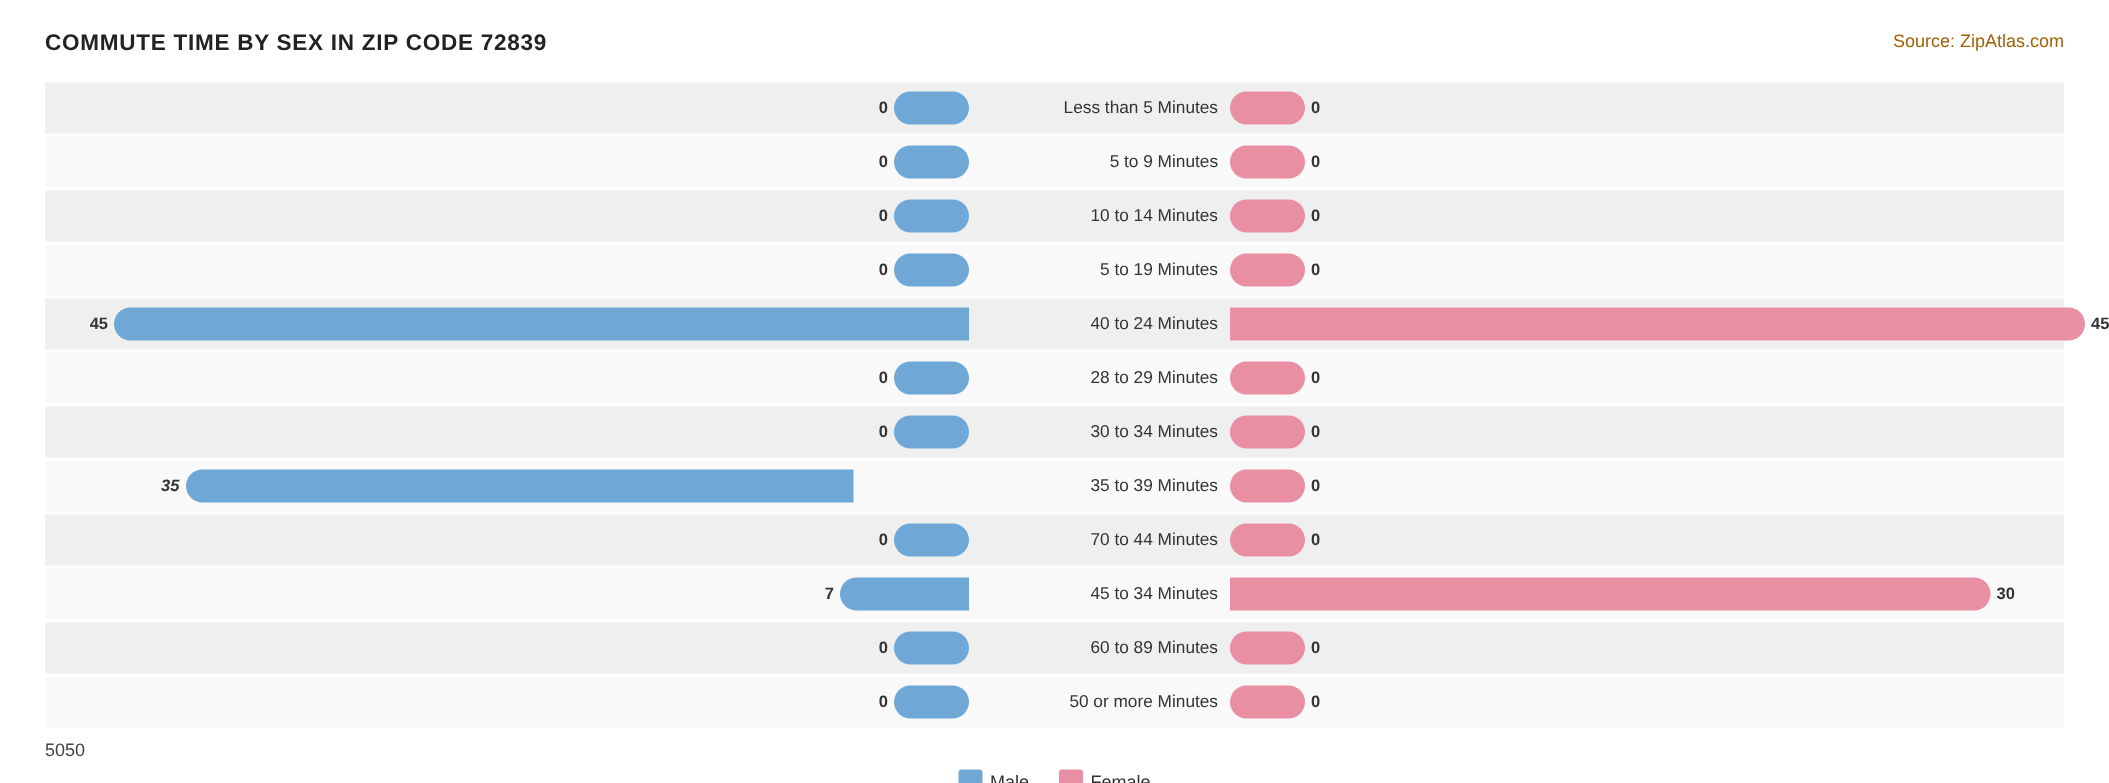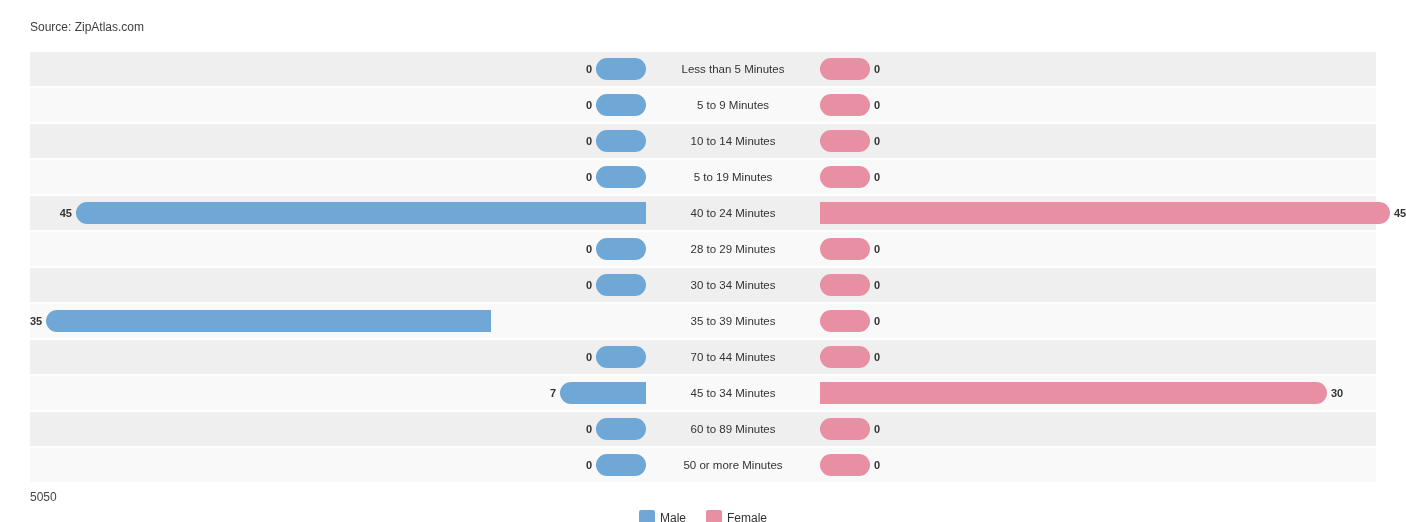--- a/index.html
+++ b/index.html
@@ -18,21 +18,21 @@
     }
     .chart-title {
       font-size: 15px;
       font-weight: bold;
       color: #222;
       text-transform: uppercase;
       letter-spacing: 0.5px;
     }
     .source-text {
       font-size: 12px;
-      color: #404040;
+      color: #a16207;
     }
     .chart-area {
       width: 100%;
     }
     .bar-row {
       display: flex;
       align-items: center;
       height: 34px;
       margin-bottom: 2px;
       background: #f5f5f5;
@@ -54,21 +54,21 @@
     .right-section {
       width: 620px;
       display: flex;
       align-items: center;
       justify-content: flex-start;
       padding-left: 4px;
       flex-shrink: 0;
     }
     .label-center {
       width: 166px;
-      text-align: center;
+      text-align: right;
       font-size: 11.5px;
       color: #333;
       flex-shrink: 0;
       z-index: 1;
       padding: 0 4px;
     }
     .bar-male {
       height: 22px;
       background: #6fa8d6;
       border-radius: 11px 0 0 11px;
@@ -146,20 +146,21 @@
       width: 16px;
       height: 16px;
       border-radius: 2px;
     }
   </style>
 </head>
 <body>
 
 <div>
   <div class="header-row">
+    <span class="chart-title">COMMUTE TIME BY SEX IN ZIP CODE 72839</span>
     <span class="source-text">Source: ZipAtlas.com</span>
   </div>
 
   <div class="chart-area" id="chart-rows">
   <div class="bar-row">
       <div class="left-section" style="justify-content:flex-end;">
         <span class="value-label-outside-left">0</span>
         <div class="bar-zero-male"></div>
       </div>
 
@@ -242,21 +243,21 @@
       </div>
 
     <div class="label-center">30 to 34 Minutes</div>
 
       <div class="right-section" style="justify-content:flex-start;">
         <div class="bar-zero-female"></div>
         <span class="value-label-outside-right">0</span>
       </div>
     </div>
       <div class="bar-row">
-      <div class="left-section" style="justify-content:flex-start;">
+      <div class="left-section" style="justify-content:center;font-style:italic;">
         <span class="value-label-outside-left">35</span>
         <div class="bar-male" style="width:445px; border-radius:11px 0 0 11px;"></div>
       </div>
 
     <div class="label-center">35 to 39 Minutes</div>
 
       <div class="right-section" style="justify-content:flex-start;">
         <div class="bar-zero-female"></div>
         <span class="value-label-outside-right">0</span>
       </div>

